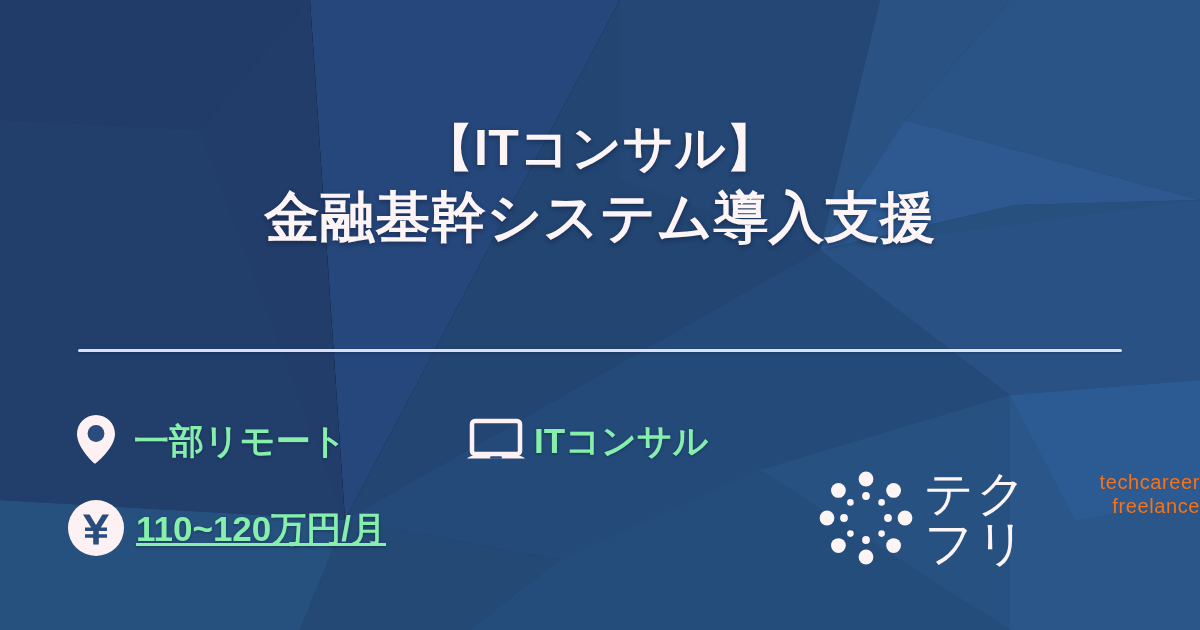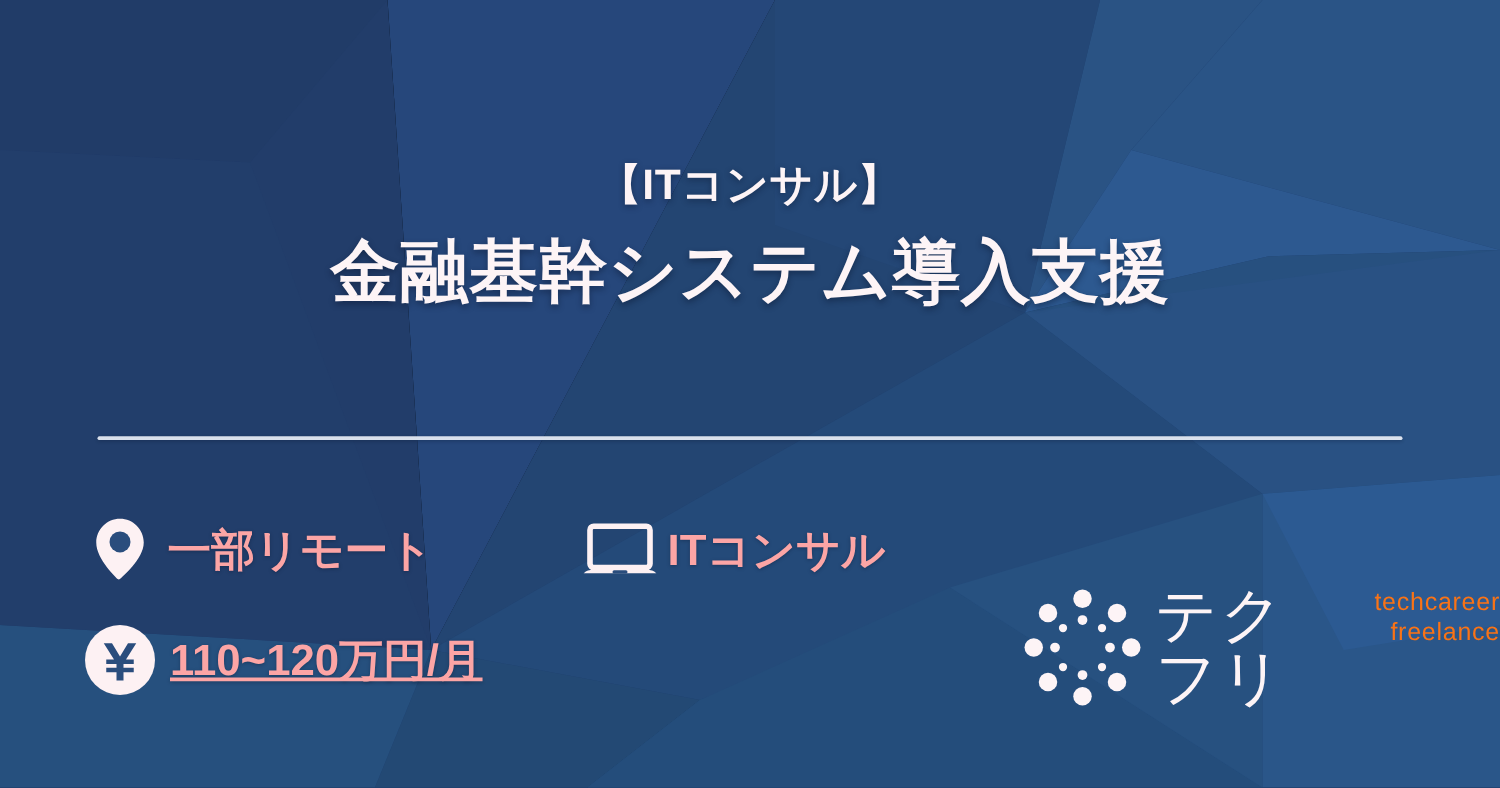--- a/index.html
+++ b/index.html
@@ -13,21 +13,21 @@
   #content{position:absolute;inset:0;}
 
   
   .title-block{
     position:absolute;left:0;right:0;top:118px;
     text-align:center;
     color:#fdf4f6;
     text-shadow:0 2px 5px rgba(8,20,44,.45);
   }
   .title-line1{
-    font-size:34px;line-height:60px;font-weight:bold;
+    font-size:50px;line-height:60px;font-weight:bold;
     letter-spacing:.5px;
   }
   .title-line2{
     font-size:55px;line-height:66px;font-weight:bold;
     letter-spacing:.5px;margin-top:6px;
   }
 
   
   .divider{
     position:absolute;left:78px;top:349px;width:1044px;height:3px;
@@ -41,21 +41,21 @@
     display:grid;
     grid-template-columns:400px auto;
     grid-template-rows:88px 88px;
     align-items:center;
   }
   .meta-item{display:flex;align-items:center;}
   .meta-icon{
     width:60px;flex:0 0 60px;display:flex;align-items:center;justify-content:center;
   }
   .meta-label{
-    color:#fca5a5;font-size:35px;font-weight:bold;line-height:1;
+    color:#86efac;font-size:35px;font-weight:bold;line-height:1;
     white-space:nowrap;margin-left:8px;
     text-shadow:0 1px 3px rgba(8,20,44,.35);
   }
   .meta-item.row2 .meta-label{margin-left:10px;text-decoration:underline;}
 
   
   .logo{
     position:absolute;left:818px;top:468px;
     display:flex;align-items:center;
   }

